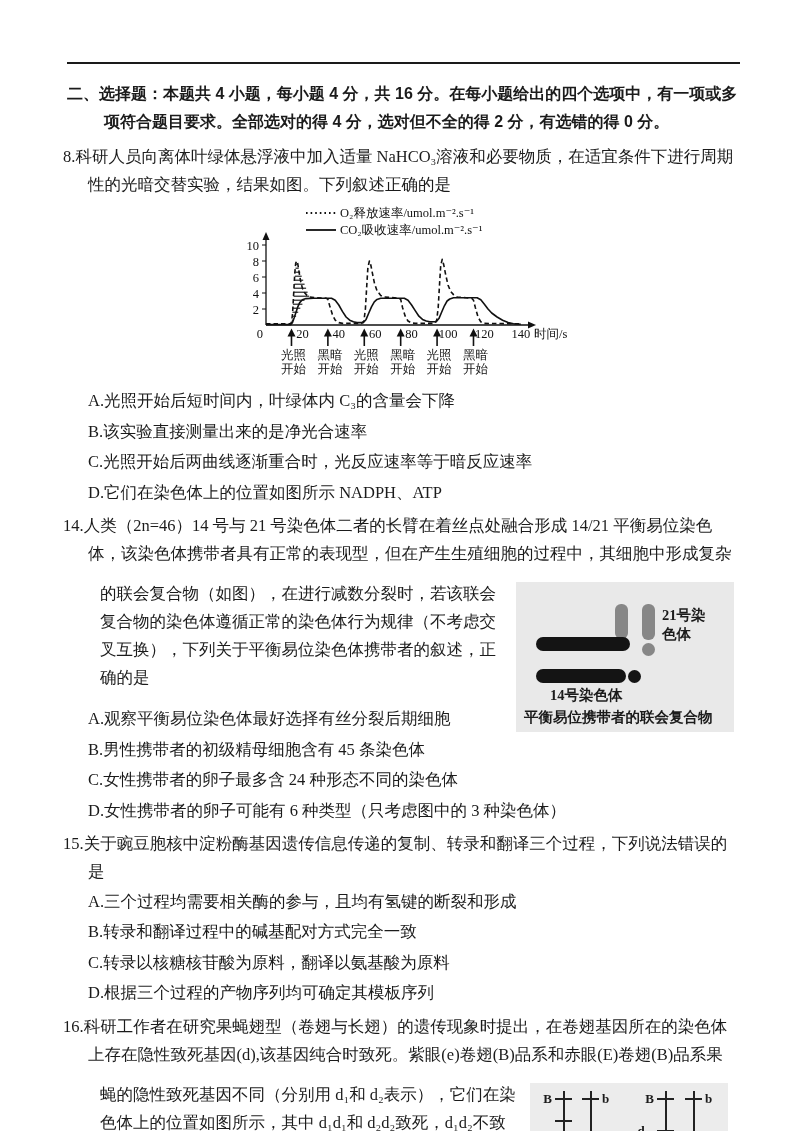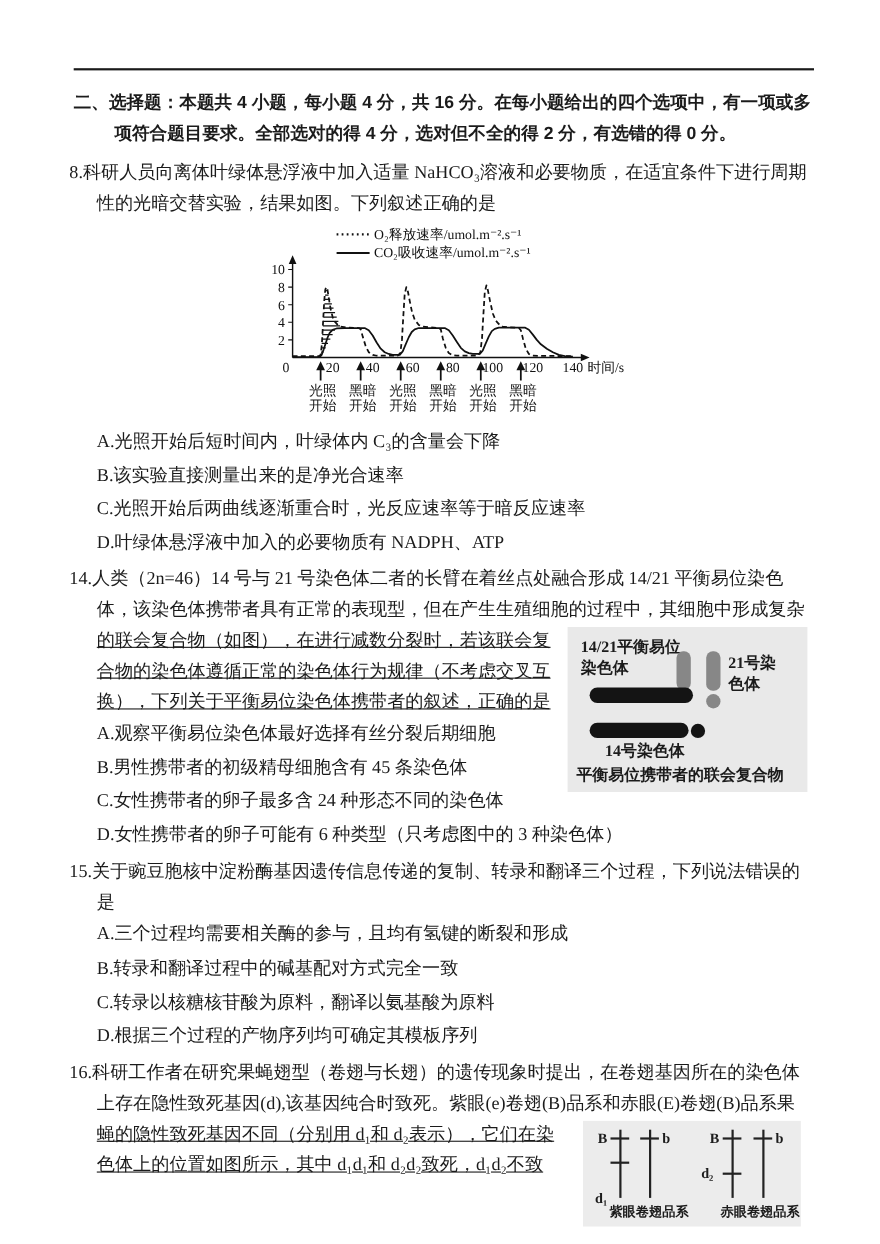--- a/index.html
+++ b/index.html
@@ -4,21 +4,21 @@
 <style>
   html,body{margin:0;padding:0;background:#fff;}
   body{width:800px;height:1131px;overflow:hidden;color:#1b1b1b;
        font-family:"Liberation Serif","DejaVu Serif",serif;font-size:16.5px;}
   .page{box-sizing:border-box;width:800px;height:833px;padding:62px 58px 0 63px;}
   .top-rule{border:0;border-top:2.5px solid #1a1a1a;margin:0 2px 16px 4px;}
   .section-header{font-family:"Liberation Sans","DejaVu Sans",sans-serif;font-weight:bold;
        font-size:16px;line-height:1.78;padding-left:37px;text-indent:-37px;margin:0 0 6px 4px;}
   .question{margin:0 0 4px 0;}
   .q-stem{margin:0;line-height:1.7;padding-left:25px;text-indent:-25px;}
-  .q-cont{margin:0;line-height:1.7;padding-left:25px;text-indent:0;text-decoration:underline;}
+  .q-cont{margin:12px;line-height:1.7;padding-left:25px;text-indent:0;}
   .option{padding-left:25px;line-height:1.85;}
   .q-body{overflow:visible;}
   .opt-label{letter-spacing:0;}
   
   .chart-wrap{margin:4px 0 6px 179px;}
   svg text{font-family:"Liberation Serif","DejaVu Serif",serif;fill:#111;}
   
   .fig14{float:right;position:relative;width:218px;height:150px;background:#e9e9e9;
          margin:2px 8px 6px 14px;font-weight:bold;font-size:14.5px;line-height:1.3;}
   .fig14 .abs{position:absolute;}
@@ -114,28 +114,27 @@
           <line x1="231.48000000000002" y1="143" x2="231.48000000000002" y2="131" stroke="#111" stroke-width="1.6"></line>
           <path d="M231.48000000000002 125.5 l-4 8 l8 0 Z" fill="#111"></path>
           <text x="233.48000000000002" y="156" text-anchor="middle" font-size="12.5">黑暗</text>
           <text x="233.48000000000002" y="170" text-anchor="middle" font-size="12.5">开始</text>
         </svg>
     </div>
 
     <div class="option"><span class="opt-label">A.</span><span>光照开始后短时间内，叶绿体内 C₃的含量会下降</span></div>
     <div class="option"><span class="opt-label">B.</span><span>该实验直接测量出来的是净光合速率</span></div>
     <div class="option"><span class="opt-label">C.</span><span>光照开始后两曲线逐渐重合时，光反应速率等于暗反应速率</span></div>
-    <div class="option"><span class="opt-label">D.</span><span>叶绿体悬浮液中加入的必要物质有 NADPH、ATP</span></div>
+    <div class="option"><span class="opt-label">D.</span><span>它们在染色体上的位置如图所示 NADPH、ATP</span></div>
   </div>
 
   <div class="question">
     <p class="q-stem"><span>14.</span><span>人类（2n=46）14 号与 21 号染色体二者的长臂在着丝点处融合形成 14/21 平衡易位染色体，该染色体携带者具有正常的表现型，但在产生生殖细胞的过程中，其细胞中形成复杂</span></p>
     <div class="q-body">
       <div class="fig14">
-        <div class="abs" style="left:12px;top:10px;width:102px;">14/21平衡易位染色体</div>
         <div class="abs bar-gray" style="left:99px;top:22px;width:13px;height:35px;"></div>
         <div class="abs bar-black" style="left:20px;top:55px;width:94px;height:14px;"></div>
         <div class="abs bar-gray" style="left:126px;top:22px;width:13px;height:36px;"></div>
         <div class="abs dot-gray" style="left:126px;top:61px;width:13px;height:13px;"></div>
         <div class="abs" style="left:146px;top:24px;width:56px;">21号染色体</div>
         <div class="abs bar-black" style="left:20px;top:87px;width:90px;height:14px;"></div>
         <div class="abs dot-black" style="left:112px;top:88px;width:13px;height:13px;"></div>
         <div class="abs" style="left:34px;top:104px;">14号染色体</div>
         <div class="abs" style="left:8px;top:126px;">平衡易位携带者的联会复合物</div>
       </div>

